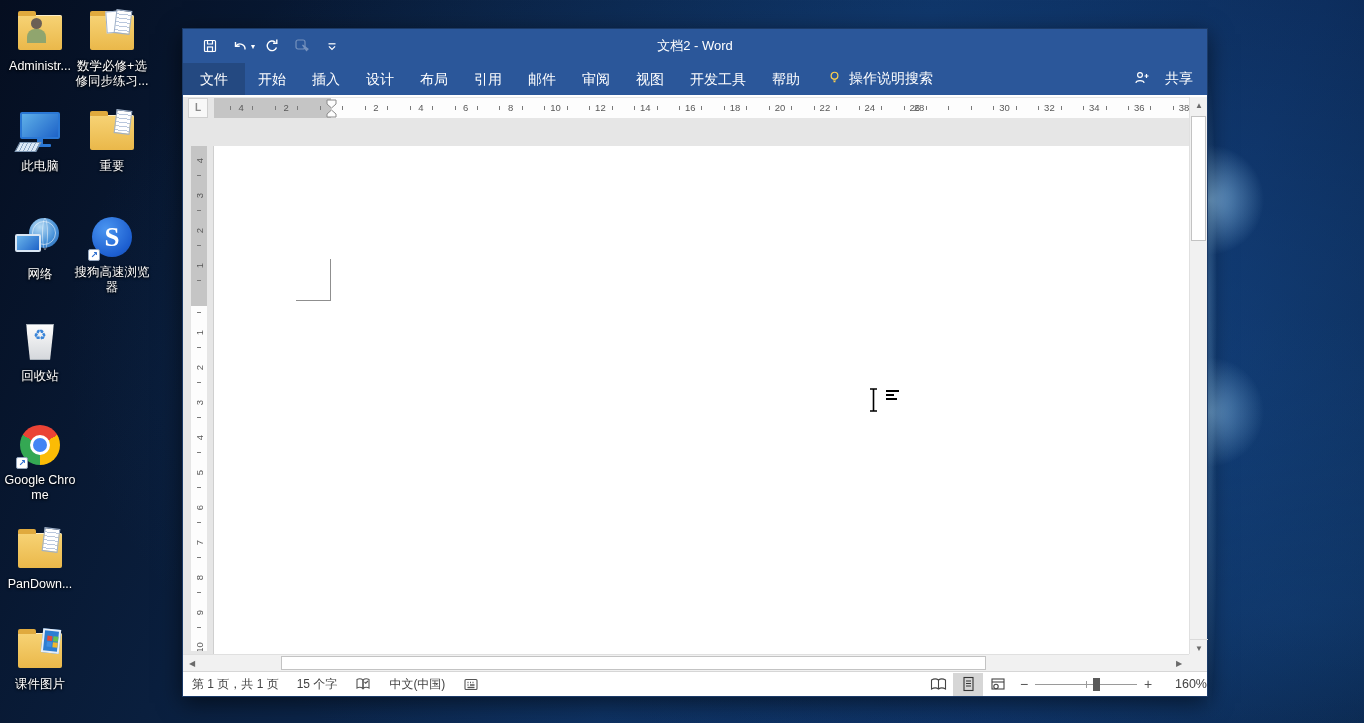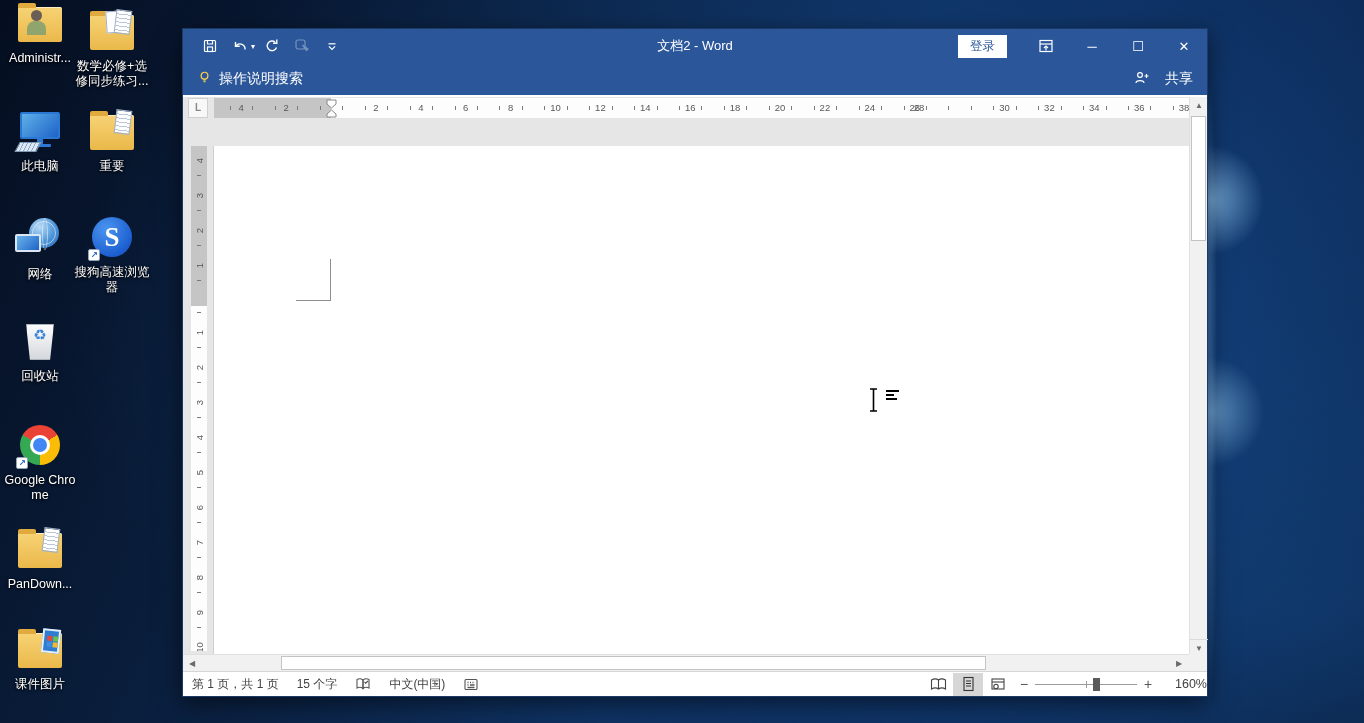--- a/index.html
+++ b/index.html
@@ -13,21 +13,21 @@
       radial-gradient(circle at 1209px 412px, rgba(160,215,255,.55), rgba(160,215,255,0) 55px),
       radial-gradient(ellipse 8px 220px at 1209px 300px, rgba(110,180,250,.45), transparent),
       radial-gradient(ellipse 8px 200px at 1209px 510px, rgba(110,180,250,.35), transparent),
       radial-gradient(ellipse 1000px 560px at 78% 48%, rgba(28,92,168,.50), rgba(28,92,168,0)),
       radial-gradient(ellipse 700px 300px at 95% 85%, rgba(20,70,130,.40), rgba(20,70,130,0)),
       linear-gradient(115deg, #050e20 0%, #0a1f3e 28%, #0d2e5c 55%, #0a2550 78%, #061833 100%);
   }
 
   
   .desk-icon { position:absolute; width:76px; text-align:center; cursor:pointer; }
-  .desk-icon:nth-child(1){ left:2px;  top:0; }
+  .desk-icon:nth-child(1){ left:2px;  top:8px; }
   .desk-icon:nth-child(2){ left:74px; top:8px; }
   .desk-icon:nth-child(3){ left:2px;  top:108px; }
   .desk-icon:nth-child(4){ left:74px; top:108px; }
   .desk-icon:nth-child(5){ left:2px;  top:216px; }
   .desk-icon:nth-child(6){ left:74px; top:214px; }
   .desk-icon:nth-child(7){ left:2px;  top:318px; }
   .desk-icon:nth-child(8){ left:2px;  top:422px; }
   .desk-icon:nth-child(9){ left:2px;  top:526px; }
   .desk-icon:nth-child(10){ left:2px; top:626px; }
   .di-glyph { width:54px; height:48px; margin:0 auto 3px auto; position:relative; }
@@ -234,37 +234,36 @@
         </svg>
       </div>
       <div class="qat-btn">
         <svg width="14" height="14" viewBox="0 0 16 16" fill="none" stroke="#fff" stroke-width="1.4">
           <path d="M4 5.5h8"></path>
             <path d="M4.5 8.5L8 12l3.5-3.5"></path>
         </svg>
       </div>
     </div>
     <div class="win-title">文档2 - Word</div>
-    <div class="tb-right">
-      <div class="signin-btn">登录</div>
-      <div class="winctl">
-        <svg width="16" height="16" viewBox="0 0 16 16" fill="none" stroke="#fff" stroke-width="1.2">
-          <rect x="2" y="2.5" width="12" height="11"></rect>
-            <path d="M2 6h12"></path>
-            <path d="M8 12.5V8.5"></path>
-            <path d="M6 10l2-2 2 2"></path>
-        </svg>
-      </div>
-      <div class="winctl">─</div>
-      <div class="winctl">☐</div>
-      <div class="winctl close">✕</div>
-    </div>
   </div>
 
   <div class="tabrow">
+    <span id="ribbon-tabs" style="display:flex">
+        <span class="rtab rtab-file">文件</span>
+        <span class="rtab">开始</span>
+        <span class="rtab">插入</span>
+        <span class="rtab">设计</span>
+        <span class="rtab">布局</span>
+        <span class="rtab">引用</span>
+        <span class="rtab">邮件</span>
+        <span class="rtab">审阅</span>
+        <span class="rtab">视图</span>
+        <span class="rtab">开发工具</span>
+        <span class="rtab">帮助</span>
+      </span>
     <div class="tellme">
       <span>
         <svg width="15" height="15" viewBox="0 0 16 16" fill="none" stroke="#ffd24d" stroke-width="1.3">
           <circle cx="8" cy="6" r="3.6"></circle>
             <path d="M6.5 10.5h3M7 12.5h2"></path>
         </svg>
       </span>
       <span>操作说明搜索</span>
     </div>
     <div class="share">

